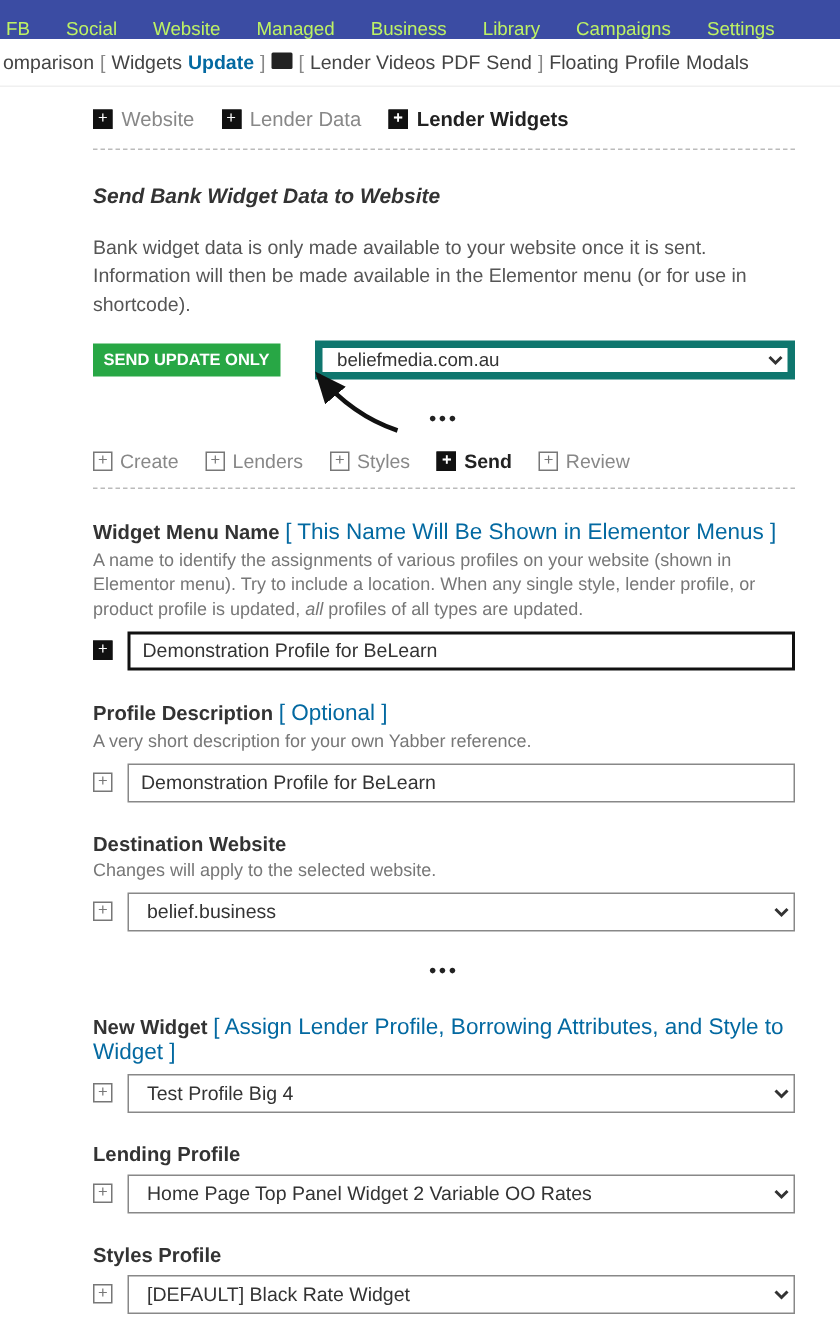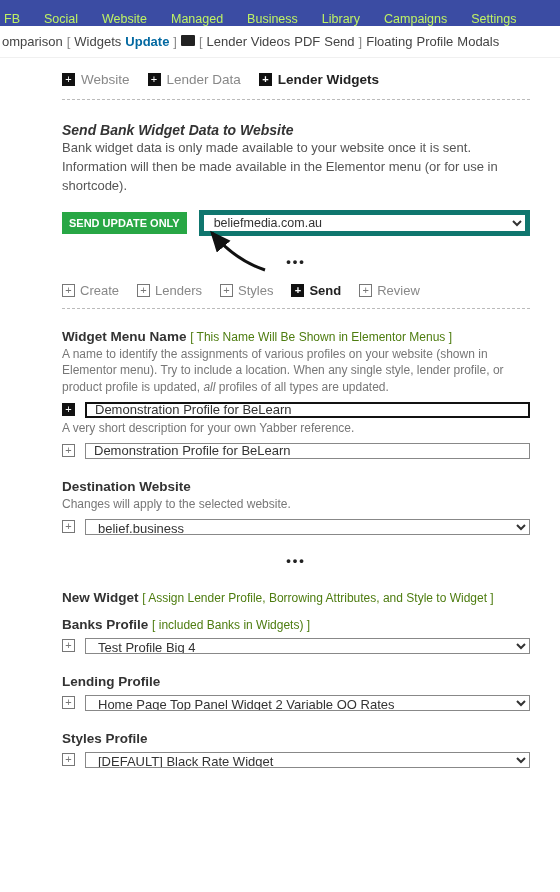--- a/index.html
+++ b/index.html
@@ -60,24 +60,24 @@
     border: 1px solid #777; color: #777;
     align-items: center; justify-content: center;
     font-size: 11px; line-height: 1;
   }
   .plus-box.solid { background: #111; border-color: #111; color: #fff; }
   .dashed-hr {
     border: none; border-top: 1.5px dashed #bbb; margin: 2px 0 0 0;
   }
   
   .h2 { font-weight: 700; font-size: 14px; color: #333; margin-top: 22px; font-style: italic; }
-  .body { color: #555; font-size: 13px; line-height: 1.45; margin-top: 1px; }
+  .body { color: #555; font-size: 13px; line-height: 1.45; margin-top: 18px; }
   
   .sendrow {
-    display: flex; align-items: center; gap: 12px; margin-top: 14px;
+    display: flex; align-items: center; gap: 23px; margin-top: 14px;
     position: relative;
   }
   .send-btn {
     background: #28a745; color: #fff; font-weight: 700;
     font-size: 11px; padding: 5px 7px; font-family: Arial, sans-serif;
     cursor: pointer; border: none;
   }
   .site-select {
     flex: 1; height: 26px; border: 5px solid #0f766e; font-size: 12.5px;
     padding: 0 6px; color: #333; background: #fff;
@@ -86,28 +86,28 @@
   .dots { text-align: center; letter-spacing: 2px; font-weight: 900; margin: 18px 0 4px; color: #222; }
   
   .subtabs {
     display: flex; gap: 18px; align-items: center;
     padding: 10px 0 8px 0; color: #888; font-size: 13px;
   }
   .subtabs .tab { display: flex; align-items: center; gap: 5px; cursor: pointer; }
   .subtabs .tab.active { color: #222; font-weight: 600; }
   
   .field-label { font-weight: 700; font-size: 13.5px; color: #333; margin-top: 20px; }
-  .field-hint  { color: #4d7c0f; font-size: 12px; font-weight: 400; }
+  .field-hint  { color: #0369a1; font-size: 15px; font-weight: 400; }
   .field-desc  { color: #777; font-size: 12px; margin-top: 2px; line-height: 1.4; }
   .field-desc em { font-style: italic; }
   .field-row {
     display: flex; align-items: center; gap: 10px; margin-top: 6px;
   }
   .field-row input[type=text], .field-row select {
-    flex: 1; height: 16px; border: 1px solid #888; padding: 0 8px;
+    flex: 1; height: 26px; border: 1px solid #888; padding: 0 8px;
     font-size: 13px; color: #333; background: #fff; font-family: inherit;
   }
   .field-row.thick input[type=text] { border: 2px solid #111; }
   .sub-h { font-weight: 700; font-size: 13.5px; margin-top: 22px; color: #333; }
 </style>
 </head>
 <body>
 
 <div class="topnav">
   <span>FB</span>
@@ -204,20 +204,24 @@
     <span class="field-hint">[ This Name Will Be Shown in Elementor Menus ]</span>
   </div>
   <div class="field-desc">
     <span>A name to identify the assignments of various profiles on your website (shown in Elementor menu). Try to include a location. When any single style, lender profile, or product profile is updated, </span><em>all</em><span> profiles of all types are updated.</span>
   </div>
   <div class="field-row thick">
     <span class="plus-box solid">+</span>
     <input type="text" value="Demonstration Profile for BeLearn" style="">
   </div>
 
+  <div class="field-label">
+    <span>Profile Description</span>
+    <span class="field-hint">[ Optional ]</span>
+  </div>
   <div class="field-desc">A very short description for your own Yabber reference.</div>
   <div class="field-row">
     <span class="plus-box">+</span>
     <input type="text" value="Demonstration Profile for BeLearn" style="">
   </div>
 
   <div class="field-label">Destination Website</div>
   <div class="field-desc">Changes will apply to the selected website.</div>
   <div class="field-row">
     <span class="plus-box">+</span>
@@ -226,24 +230,20 @@
     </select>
   </div>
 
   <div class="dots">•••</div>
 
   <div class="sub-h">
     <span>New Widget</span>
     <span class="field-hint">[ Assign Lender Profile, Borrowing Attributes, and Style to Widget ]</span>
   </div>
 
-  <div class="field-label" style="margin-top:12px">
-    <span>Banks Profile</span>
-    <span class="field-hint">[ included Banks in Widgets) ]</span>
-  </div>
   <div class="field-row">
     <span class="plus-box">+</span>
     <select>
       <option>Test Profile Big 4</option>
     </select>
   </div>
 
   <div class="field-label">Lending Profile</div>
   <div class="field-row">
     <span class="plus-box">+</span>

